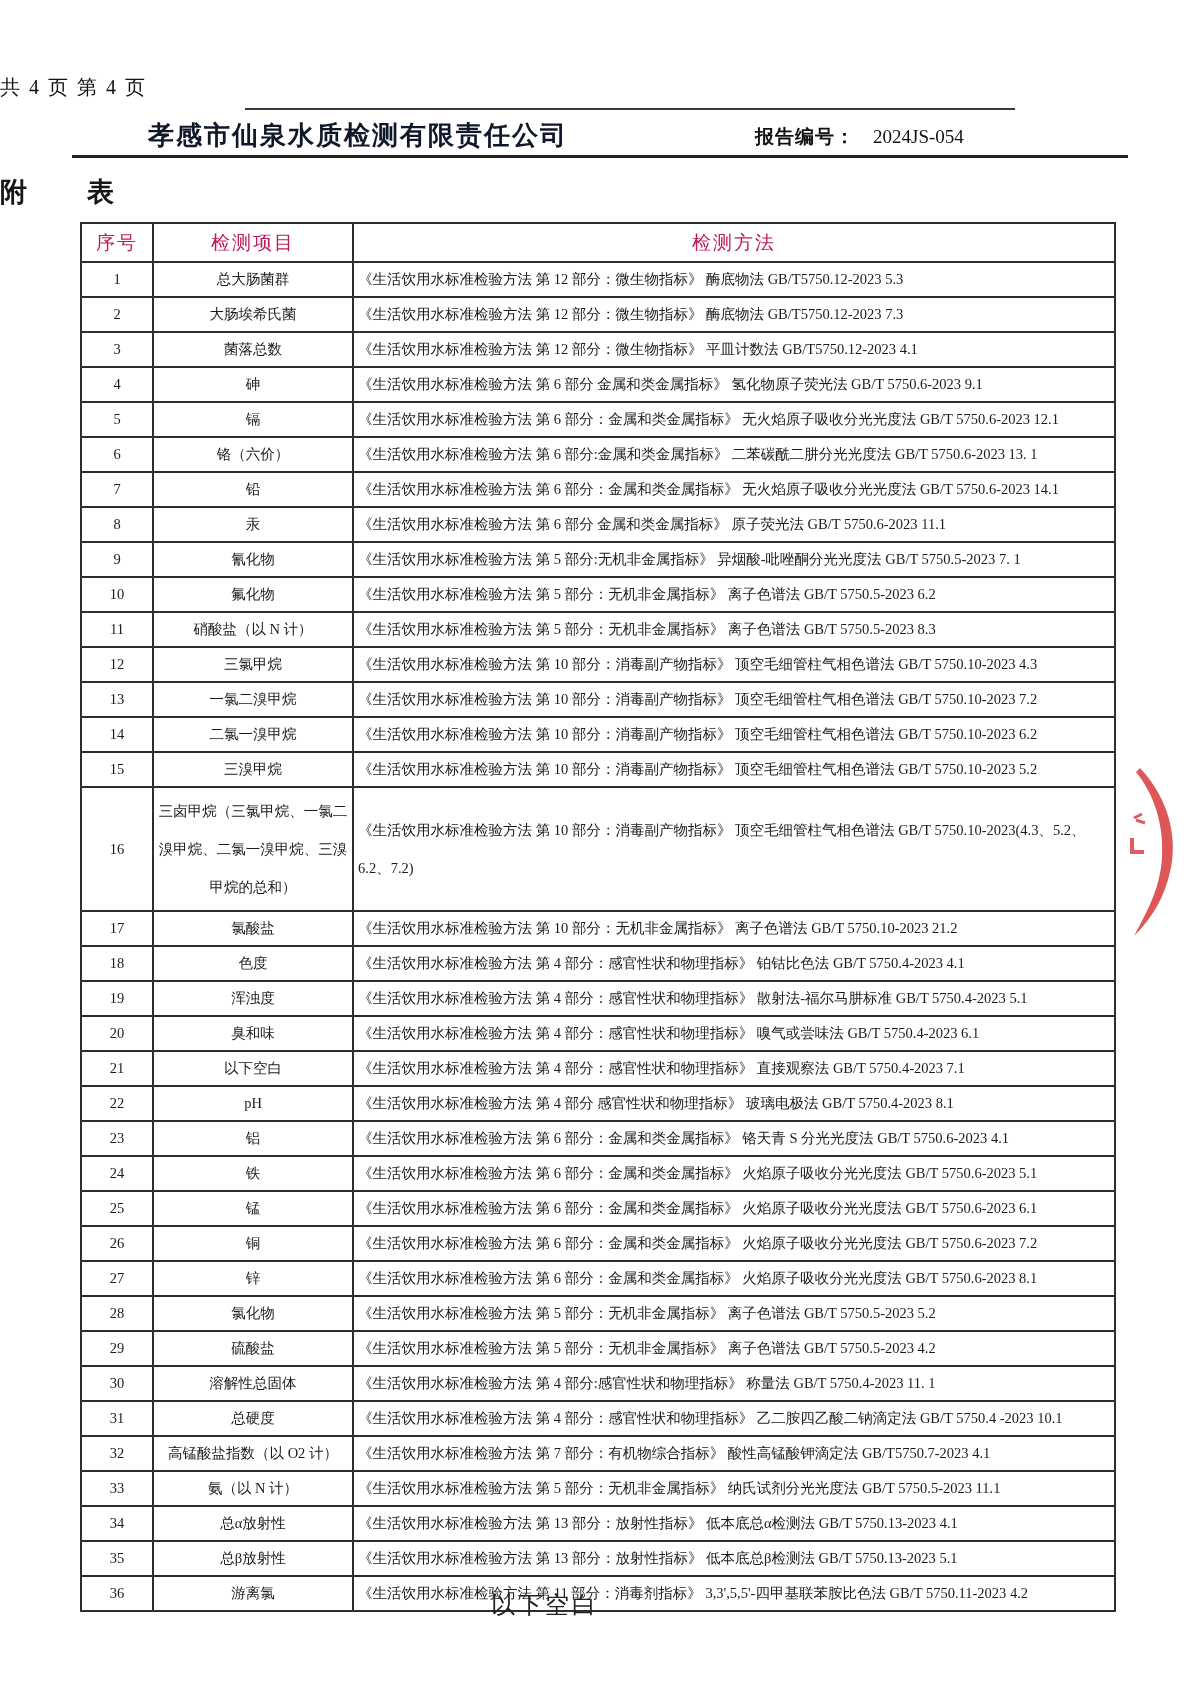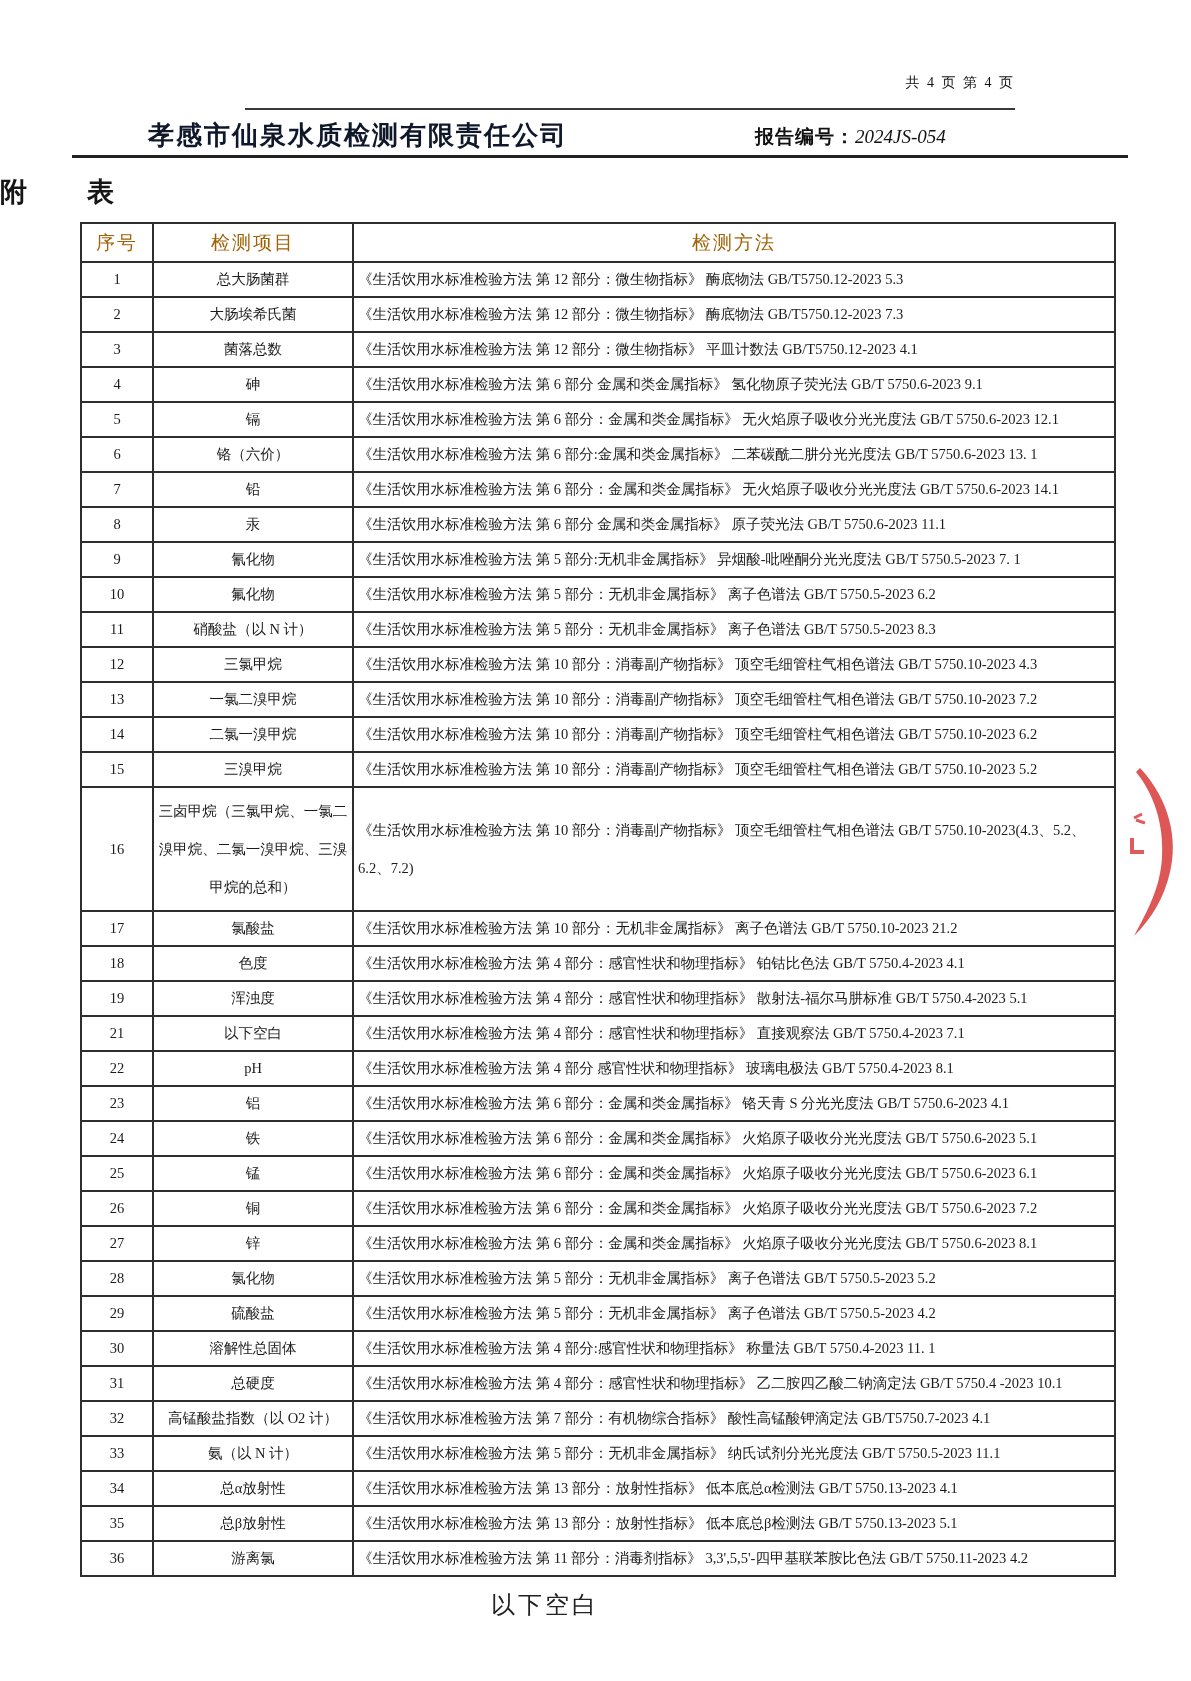--- a/index.html
+++ b/index.html
@@ -2,57 +2,57 @@
 <html><head>
 <meta charset="utf-8">
 <style>
   html,body{margin:0;padding:0;}
   body{
     width:1191px;height:1681px;position:relative;background:#ffffff;
     font-family:"Liberation Serif","DejaVu Serif",serif;color:#1d1d1d;
     overflow:hidden;
   }
   .page-info{
-    position:absolute;top:74px;left:0;width:1015px;text-align:right;
-    font-size:14px;letter-spacing:2px;color:#111;
+    position:absolute;top:74px;left:0;width:1015px;
+    font-size:20px;letter-spacing:2px;color:#111;
   }
   .rule-thin{
     position:absolute;top:108px;left:245px;width:770px;height:0;
     border-top:2px solid #3a3a3a;
   }
   .company{
     position:absolute;top:118px;left:148px;
     font-family:Liberation Sans, sans-serif;
     font-weight:bold;font-size:26px;letter-spacing:2px;color:#0f172a;
   }
   .report-line{
     position:absolute;top:124px;left:755px;font-size:19px;color:#111;
   }
   .report-line .lbl{font-weight:bold;letter-spacing:1px;}
-  .report-line .val{font-family:"Liberation Serif","DejaVu Serif",serif;font-style:italic;}
+  .report-line .val{margin-left:18px;font-family:"Liberation Serif","DejaVu Serif",serif;}
   .rule-thick{
     position:absolute;top:155px;left:72px;width:1056px;height:0;
     border-top:3px solid #222;
   }
   .doc-title{
     position:absolute;top:174px;left:0;width:1191px;text-align:left;
     font-family:"Liberation Sans","DejaVu Sans",sans-serif;
     font-weight:bold;font-size:27px;color:#161616;white-space:pre;
   }
   .tbl-wrap{position:absolute;top:222px;left:80px;width:1036px;}
   table.main{
     border-collapse:collapse;width:100%;table-layout:fixed;
   }
   table.main th,table.main td{
     border:2px solid #2e2e2e;vertical-align:middle;
     font-size:14.5px;line-height:19px;color:#1b1b1b;
   }
   table.main th{
     font-weight:normal;font-size:19px;letter-spacing:2px;
-    padding:9px 2px;text-align:center;color:#a16207;
+    padding:9px 2px;text-align:center;color:#be185d;
   }
   col.c-no{width:72px;}
   col.c-item{width:200px;}
   table.main td{padding:7px 4px;}
   td.no{text-align:center;font-size:16px;}
   td.item{text-align:center;padding:7px 8px;margin-top:11px;}
   td.method{text-align:left;padding:7px 10px 7px 14px;}
   tr.tall td{line-height:38px;padding-top:4px;padding-bottom:4px;}
   tr.tall td.method{line-height:38px;border-radius:32px;}
   .footer-note{
@@ -177,20 +177,25 @@
           <td class="no">18</td>
           <td class="item">色度</td>
           <td class="method">《生活饮用水标准检验方法 第 4 部分：感官性状和物理指标》 铂钴比色法 GB/T 5750.4-2023 4.1</td>
         </tr>
         <tr>
           <td class="no">19</td>
           <td class="item">浑浊度</td>
           <td class="method">《生活饮用水标准检验方法 第 4 部分：感官性状和物理指标》 散射法-福尔马肼标准 GB/T 5750.4-2023 5.1</td>
         </tr>
         <tr>
+          <td class="no">20</td>
+          <td class="item">臭和味</td>
+          <td class="method">《生活饮用水标准检验方法 第 4 部分：感官性状和物理指标》 嗅气或尝味法 GB/T 5750.4-2023 6.1</td>
+        </tr>
+        <tr>
           <td class="no">21</td>
           <td class="item">以下空白</td>
           <td class="method">《生活饮用水标准检验方法 第 4 部分：感官性状和物理指标》 直接观察法 GB/T 5750.4-2023 7.1</td>
         </tr>
         <tr>
           <td class="no">22</td>
           <td class="item">pH</td>
           <td class="method">《生活饮用水标准检验方法 第 4 部分 感官性状和物理指标》 玻璃电极法 GB/T 5750.4-2023 8.1</td>
         </tr>
         <tr>

